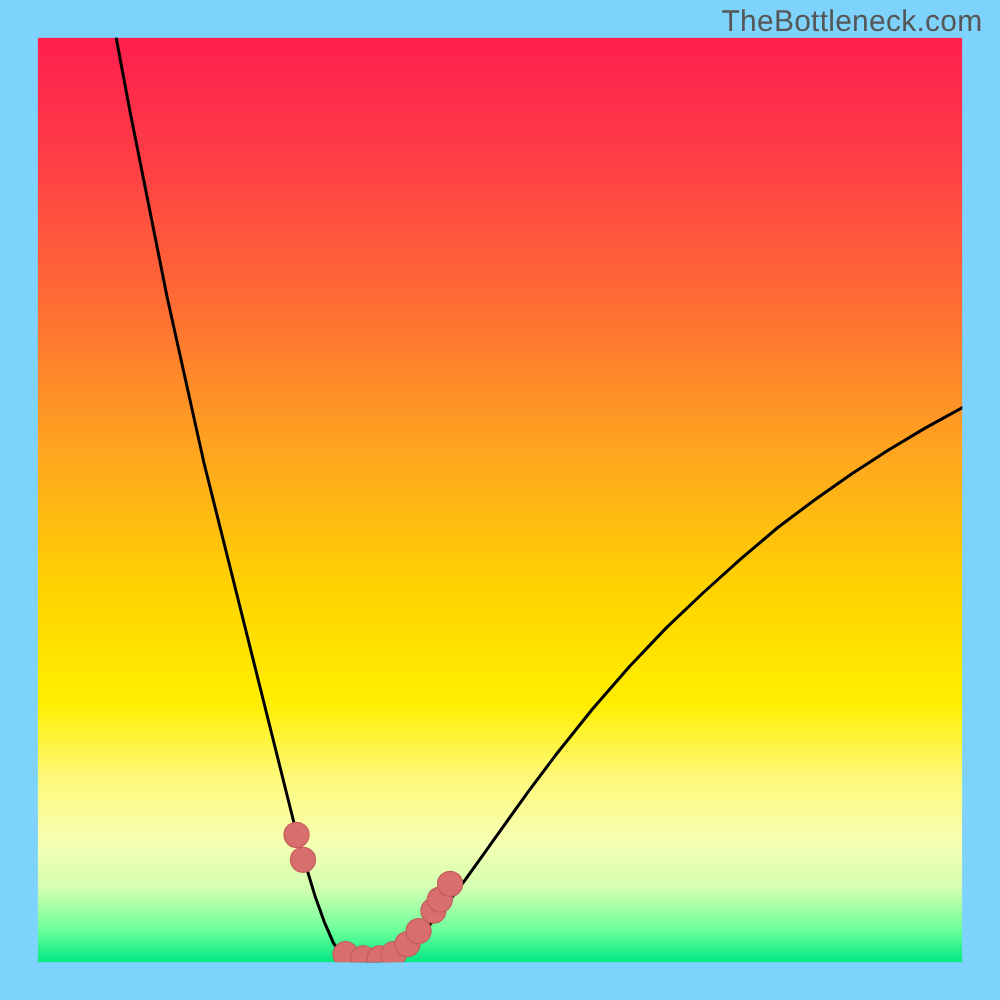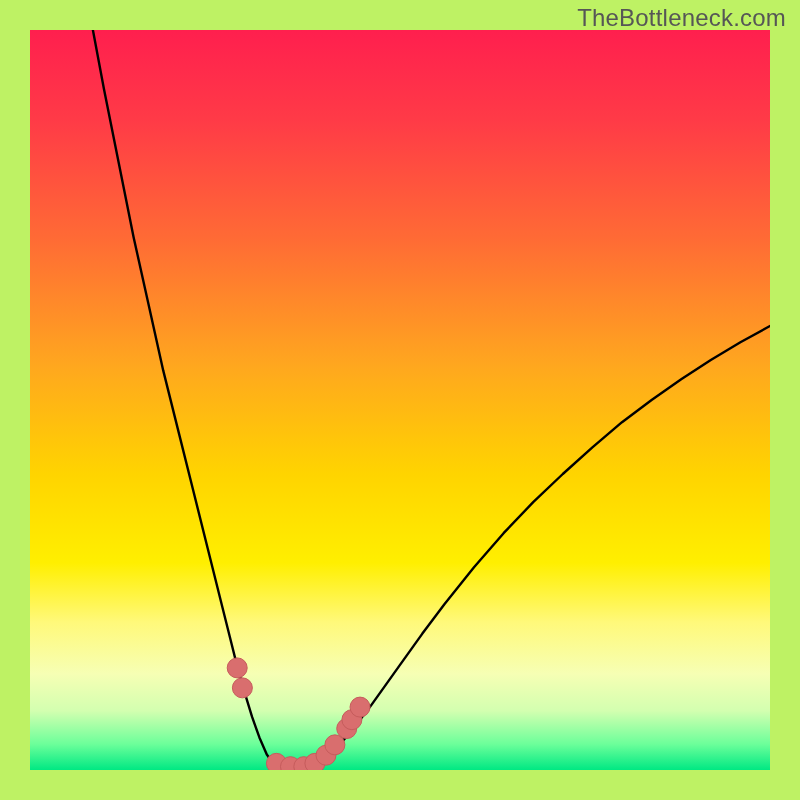--- a/index.html
+++ b/index.html
@@ -6,21 +6,21 @@
     margin: 0;
     padding: 0;
     width: 800px;
     height: 800px;
     background: #000000;
     overflow: hidden;
   }
   .frame {
     position: absolute;
     inset: 0;
-    background: #bef264;
+    background: #7dd3fc;
   }
   .plot-area {
     position: absolute;
     left: 30px;
     top: 30px;
     width: 740px;
     height: 740px;
     overflow: hidden;
   }
   .watermark {

